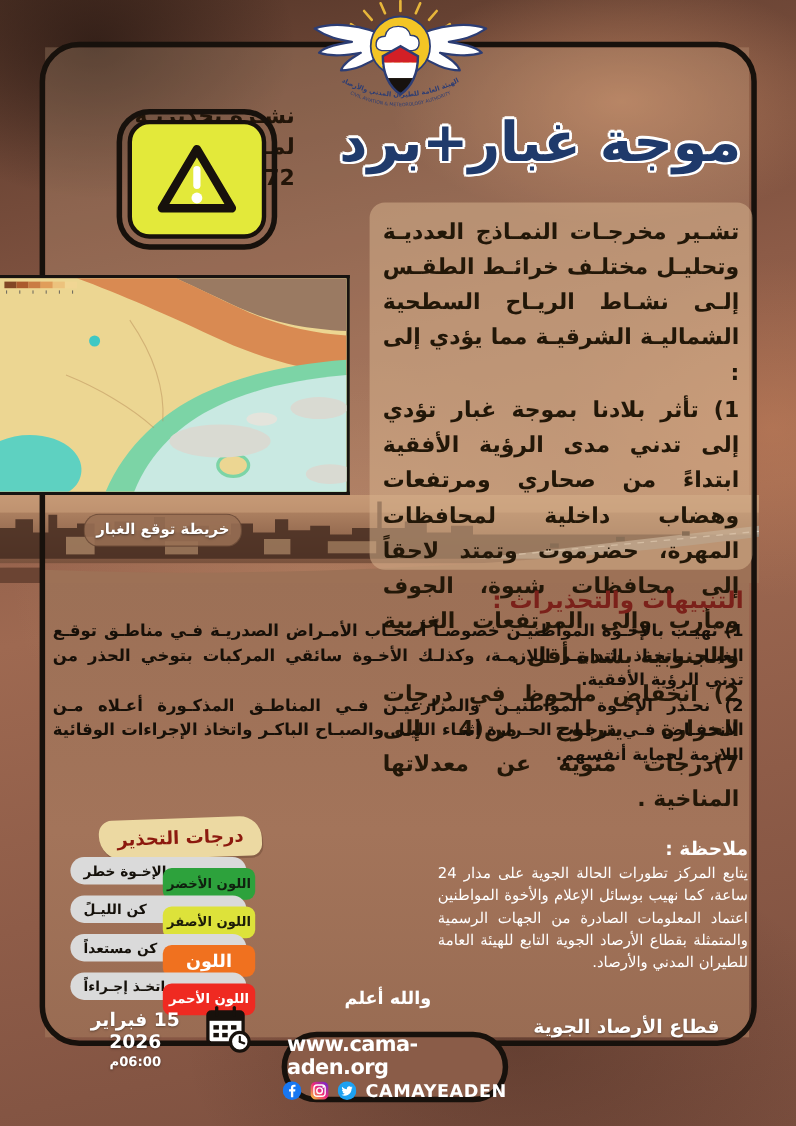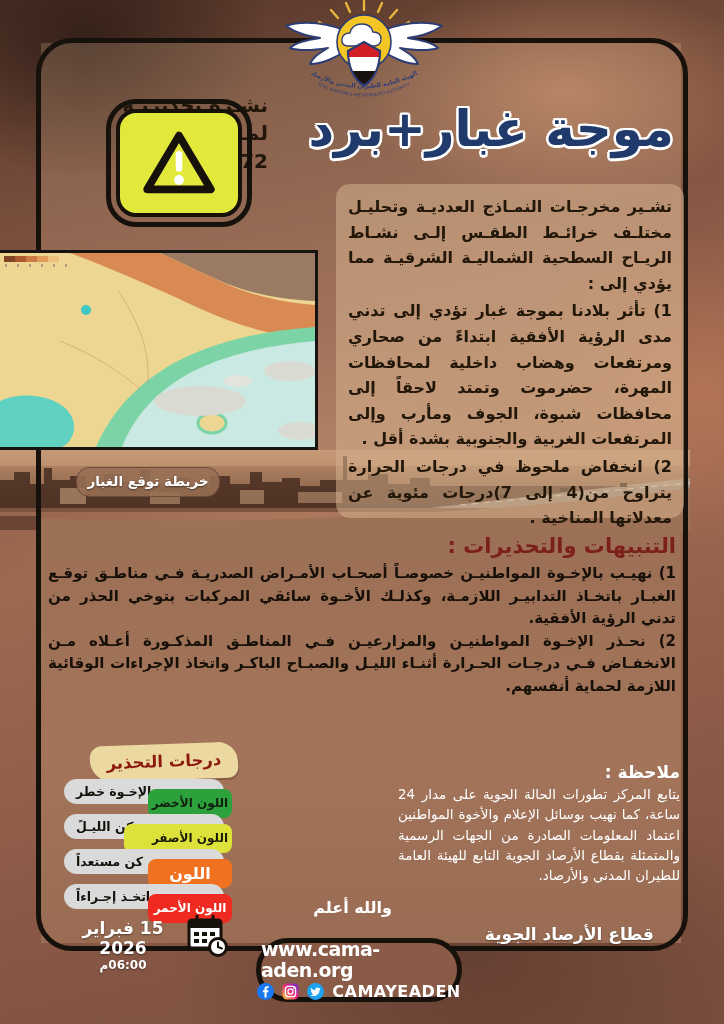--- a/index.html
+++ b/index.html
@@ -23,21 +23,21 @@
   
   .bulletin{left:84px;top:50px;width:184px;z-index:4;text-align:right;color:#221509;font-size:20px;font-weight:bold;line-height:1.4;margin-top:41px;}
   .logo{left:280px;top:0px;width:168px;height:98px;z-index:5;}
   .main-title{right:50px;top:100px;z-index:4;font-size:50px;font-weight:bold;color:#1f3a6b;letter-spacing:-1px;
     text-shadow:2.5px 0 0 #fff,-2.5px 0 0 #fff,0 2.5px 0 #fff,0 -2.5px 0 #fff,1.8px 1.8px 0 #fff,-1.8px -1.8px 0 #fff,1.8px -1.8px 0 #fff,-1.8px 1.8px 0 #fff;}
   
   .warn-outer{left:106px;top:99px;width:126px;height:108px;border:5px solid #17110c;border-radius:30px;z-index:4;padding:5px;}
   .warn-inner{width:100%;height:100%;background:#e3e93a;border:4px solid #17110c;border-radius:20px;box-sizing:border-box;display:flex;align-items:center;justify-content:center;}
   
   .sumbox{left:336px;top:184px;width:348px;height:334px;z-index:4;background:rgba(214,176,140,.55);border-radius:14px;box-sizing:border-box;padding:10px 12px;
-    color:#221708;font-size:16px;font-weight:bold;line-height:1.6;text-align:justify;}
+    color:#221708;font-size:20px;font-weight:bold;line-height:1.6;text-align:justify;}
   .sumbox p{margin:0 0 2px 0;}
   
   .map{left:0px;top:250px;width:318px;height:200px;z-index:4;border:3px solid #171310;border-left:none;box-sizing:border-box;background:#ecd692;}
   .map svg{display:block;width:100%;height:100%;}
   .map-caption{left:76px;top:467px;width:142px;height:28px;z-index:5;background:rgba(152,112,84,.88);border:1px solid rgba(80,52,38,.55);border-radius:14px;
     color:#fff;font-size:13.5px;font-weight:bold;text-align:center;line-height:27px;text-shadow:0 1px 2px rgba(0,0,0,.5);}
   
   .strip{left:0px;top:450px;width:690px;height:80px;z-index:2;}
   
   .alerts{left:48px;top:534px;width:628px;z-index:4;}
@@ -45,21 +45,21 @@
   .alerts p.pt{color:#171008;font-size:15px;font-weight:bold;line-height:1.5;text-align:justify;margin:0;}
   
   .levels-badge{left:90px;top:744px;width:148px;height:36px;z-index:4;background:#ecd9a2;border-radius:12px 20px 10px 22px;transform:rotate(-2deg);
     color:#8c190e;font-size:16.5px;font-weight:bold;text-align:center;line-height:36px;box-shadow:1px 2px 0 rgba(60,35,20,.25);}
   .levels{left:64px;top:777px;width:168px;z-index:4;}
   .lv-row{position:relative;width:168px;height:29px;margin-bottom:6px;}
   .lv-action{position:absolute;left:0;top:2px;width:160px;height:25px;background:#dadada;border-radius:13px;
     color:#14100a;font-size:12.5px;font-weight:bold;text-align:left;line-height:25px;padding-left:12px;box-sizing:border-box;}
   .lv-color{position:absolute;right:0;top:12px;width:84px;height:29px;border-radius:8px;font-size:12px;font-weight:bold;text-align:center;line-height:29px;}
   .lv-green{background:#2da23c;color:#10200f;}
-  .lv-yellow{background:#dde23a;color:#1c1c08;padding-left:24px;}
+  .lv-yellow{background:#dde23a;color:#1c1c08;}
   .lv-orange{background:#f0711f;color:#fff;font-size:16px;}
   .lv-red{background:#ef2a21;color:#fff;}
   
   .note{left:398px;top:762px;width:282px;z-index:4;color:#fff;}
   .note-heading{font-size:17px;font-weight:bold;text-align:right;margin:0 0 2px 0;}
   .note-body{font-size:13.5px;font-weight:normal;line-height:1.5;text-align:justify;margin:0;}
   .closing{right:332px;top:898px;z-index:4;color:#fff;font-size:16px;font-weight:bold;}
   .sector{right:70px;top:924px;z-index:4;color:#fff;font-size:17px;font-weight:bold;text-shadow:0 1px 2px rgba(0,0,0,.4);}
   
   .dateblock{left:62px;top:918px;width:122px;z-index:4;color:#fff;font-weight:bold;text-align:center;text-shadow:0 1px 2px rgba(0,0,0,.4);}

